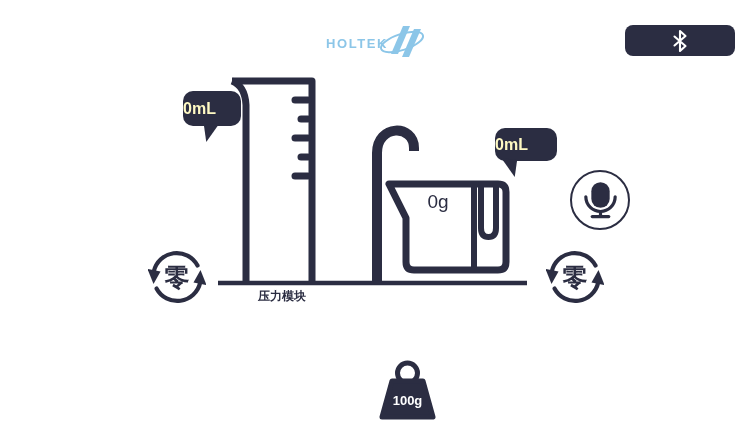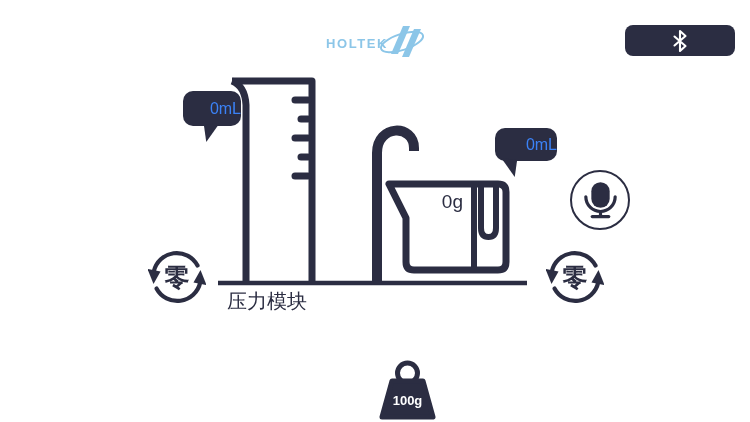--- a/index.html
+++ b/index.html
@@ -12,36 +12,36 @@
           font-weight:bold; letter-spacing:1.6px; }
   .logo-mark { position:absolute; left:376px; top:20px; }
   .bt-btn { position:absolute; left:625px; top:25px; width:110px; height:31px;
             background:#2b2d42; border-radius:8px; display:flex; align-items:center;
             justify-content:center; cursor:pointer; }
 
   
   .scene { position:absolute; left:180px; top:60px; }
 
   
-  .bubble { position:absolute; background:#2b2d42; color:#3b82f6; border-radius:10px;
-            font-size:16px; font-weight:normal; display:flex; align-items:center;
-            justify-content:flex-end; }
+  .bubble { position:absolute; background:#2b2d42; color:#fef9c3; border-radius:10px;
+            font-size:16px; font-weight:bold; display:flex; align-items:center;
+            justify-content:flex-start; }
   .bubble.left  { left:183px; top:91px;  width:58px; height:35px; }
   .bubble.right { left:495px; top:128px; width:62px; height:33px; }
   .tail { position:absolute; width:0; height:0; }
   .bubble.left  .tail { left:22px; bottom:-15px; border-top:17px solid #2b2d42;
                         border-right:16px solid transparent; transform:rotate(-8deg); }
   .bubble.right .tail { left:5px;  bottom:-15px; border-top:17px solid #2b2d42;
                         border-left:16px solid transparent; transform:rotate(8deg); }
 
-  .cup-value { position:absolute; left:413px; top:191px; width:50px; text-align:right;
+  .cup-value { position:absolute; left:413px; top:191px; width:50px; text-align:center;
                font-size:19px; font-weight:500; color:#2b2d42; }
 
-  .module-label { position:absolute; top:288px; width:110px; 
-                  font-size:20px; font-weight:normal; color:#2b2d42; }
+  .module-label { position:absolute; top:288px; width:110px; text-align:center;
+                  font-size:12px; font-weight:bold; color:#2b2d42; }
   .module-label.pressure { left:227px; }
   .module-label.weighing { left:380px; }
 
   
   .zero-btn { position:absolute; width:58px; height:58px; cursor:pointer; }
   .zero-btn.left  { left:148px; top:248px; }
   .zero-btn.right { left:546px; top:248px; }
   .zero-btn svg { position:absolute; inset:0; }
   .zero-btn .glyph { position:absolute; inset:0; display:flex; align-items:center;
                      justify-content:center; font-size:25px; font-weight:bold;

